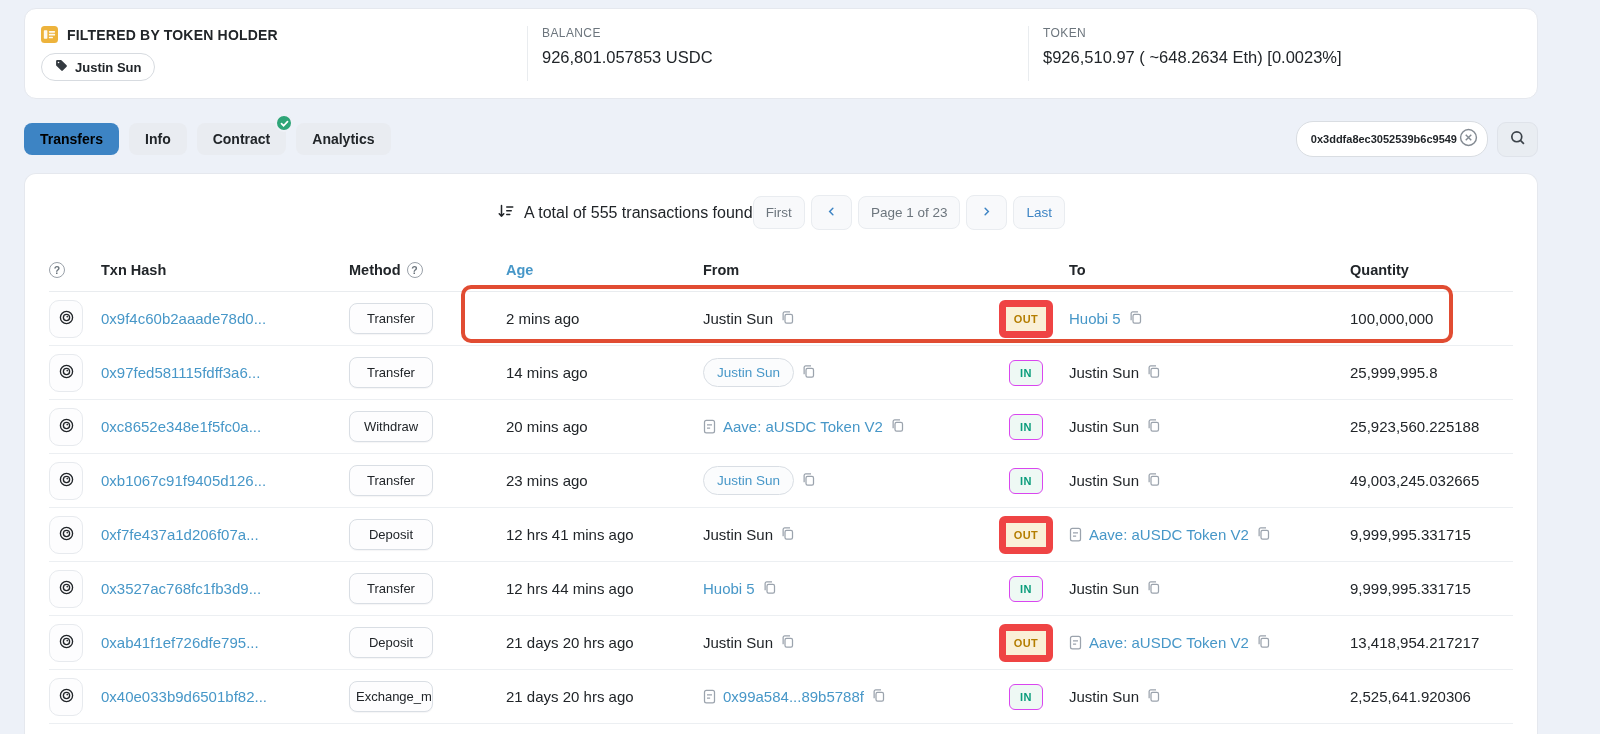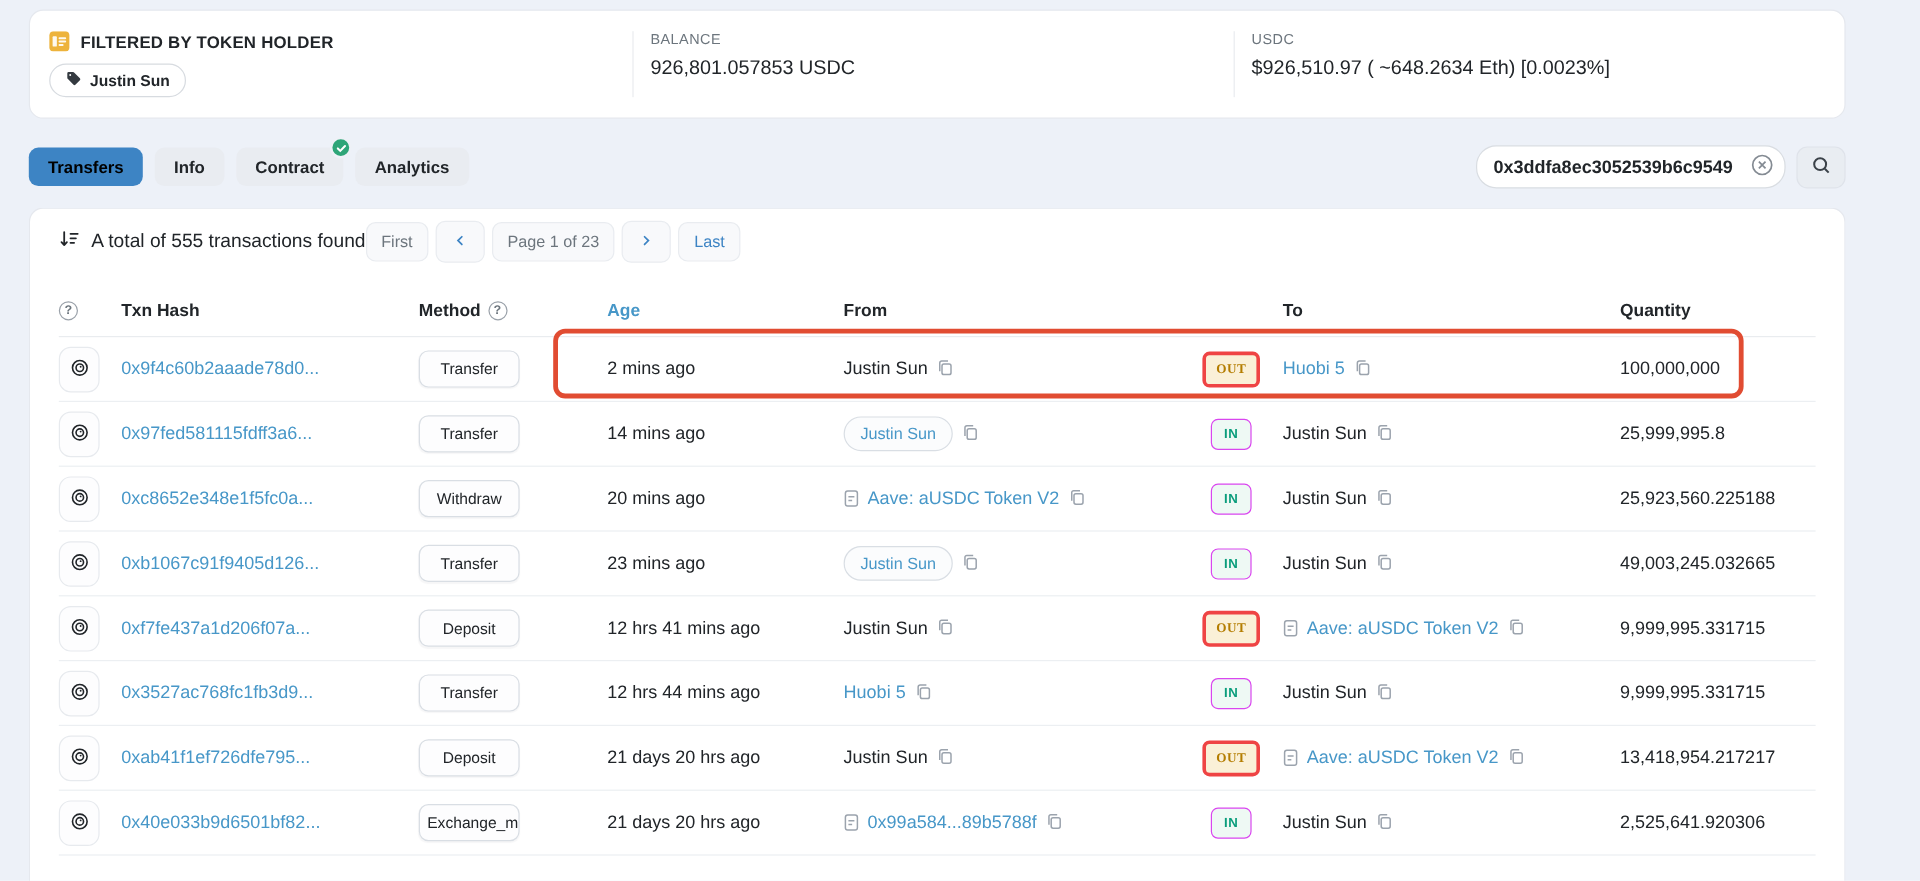--- a/index.html
+++ b/index.html
@@ -46,38 +46,38 @@
     font-family:inherit;font-size:14px;font-weight:700;color:var(--ink);
   }
   .tab.active{background:var(--blue);color:#000000;}
   .check-badge{
     position:absolute;top:-9px;right:-7px;width:18px;height:18px;border-radius:50%;
     background:#2ea578;display:flex;align-items:center;justify-content:center;
     border:2px solid #eef1f7;
   }
   .tabs-right{display:flex;align-items:center;gap:9px;}
   .filter-pill{
-    display:flex;align-items:center;gap:15px;background:#fff;
+    display:flex;align-items:center;gap:2px;background:#fff;
     border:1px solid #d9dde2;border-radius:17px;padding:6px 9px 6px 14px;
-    font-size:15px;font-weight:700;text-align:center;
+    font-size:11px;font-weight:700;text-align:center;
   }
   .x-btn,.copy-btn,.icon-plain{background:none;border:none;padding:0;display:inline-flex;align-items:center;}
   .x-btn{cursor:pointer;}
   .copy-btn{cursor:pointer;}
   .search-btn{
     width:41px;height:35px;border-radius:9px;background:#e9edf2;border:1px solid #dfe3ea;
     display:flex;align-items:center;justify-content:center;cursor:pointer;
   }
 
   
   .table-card{
     margin-top:16px;background:#fff;border:1px solid var(--border);
     border-bottom:none;border-radius:12px 12px 0 0;padding:0 24px 40px;
   }
-  .table-top{display:flex;justify-content:flex-start;align-items:center;padding:10px 0 17px;}
+  .table-top{display:flex;justify-content:center;align-items:center;padding:21px 0 17px;}
   .summary{display:flex;align-items:center;gap:9px;font-size:16px;}
   .pagination{display:flex;align-items:center;gap:6px;}
   .pg-btn{
     font-family:inherit;background:#f8f9fb;border:1px solid #e9ecf0;border-radius:8px;
     padding:8px 12px;font-size:13.5px;color:var(--muted);cursor:pointer;
     display:flex;align-items:center;
   }
   .pg-btn.blue{color:var(--blue);font-weight:400;}
   .pg-btn.chev{padding:9px 14px;}
 
@@ -114,21 +114,21 @@
     border:1px solid #d9dee4;border-radius:8px;background:#fdfdfe;
     box-shadow:0 1px 1px rgba(20,30,40,.04);white-space:nowrap;overflow:hidden;cursor:pointer;
   }
   .name-pill{
     display:inline-flex;align-items:center;border:1px solid #d9dee4;border-radius:15px;
     padding:6px 13px;color:var(--link);font-size:13.5px;background:#fbfcfd;cursor:pointer;white-space:nowrap;
   }
   .plain{white-space:nowrap;}
   .c-dir{justify-content:center;}
   .dir{font-size:11px;font-weight:700;letter-spacing:.4px;padding:6px 8px;border-radius:6px;}
-  .dir.OUT{color:#b47d00;background:#faf0d7;border:3px solid #ef4444;font-family:Liberation Serif, serif;}
+  .dir.OUT{color:#b47d00;background:#faf0d7;border:7px solid #ef4444;}
   .dir.IN{color:#0b9d7c;background:#eef9f4;border:1px solid #d946ef;padding:6px 10px;}
   .doc{display:inline-flex;flex:0 0 auto;}
   .c-qty{white-space:nowrap;}
 </style>
 </head>
 <body>
 
 <div class="page">
 
   <section class="holder-card">
@@ -150,21 +150,21 @@
               <path d="M21.4 11.6l-9-9A2 2 0 0 0 11 2H4a2 2 0 0 0-2 2v7c0 .5.2 1 .6 1.4l9 9a2 2 0 0 0 2.8 0l7-7a2 2 0 0 0 0-2.8zM6.5 8A1.5 1.5 0 1 1 8 6.5 1.5 1.5 0 0 1 6.5 8z"></path>
             </svg></span>
         <span>Justin Sun</span>
       </div>
     </div>
     <div class="hc-col">
       <div class="hc-label">BALANCE</div>
       <div class="hc-value">926,801.057853 USDC</div>
     </div>
     <div class="hc-col">
-      <div class="hc-label">USDC</div>
+      <div class="hc-label">TOKEN</div>
       <div class="hc-value">$926,510.97 ( ~648.2634 Eth) [0.0023%]</div>
     </div>
   </section>
 
   <nav class="tabs-row">
     <div class="tabs" id="tabs">
         <button class="tab active"><span>Transfers</span></button>
         <button class="tab"><span>Info</span></button>
         <button class="tab"><span>Contract</span><span class="check-badge">
             <svg width="9" height="9" viewBox="0 0 24 24" fill="none" stroke="#fff" stroke-width="4.5" stroke-linecap="round">

